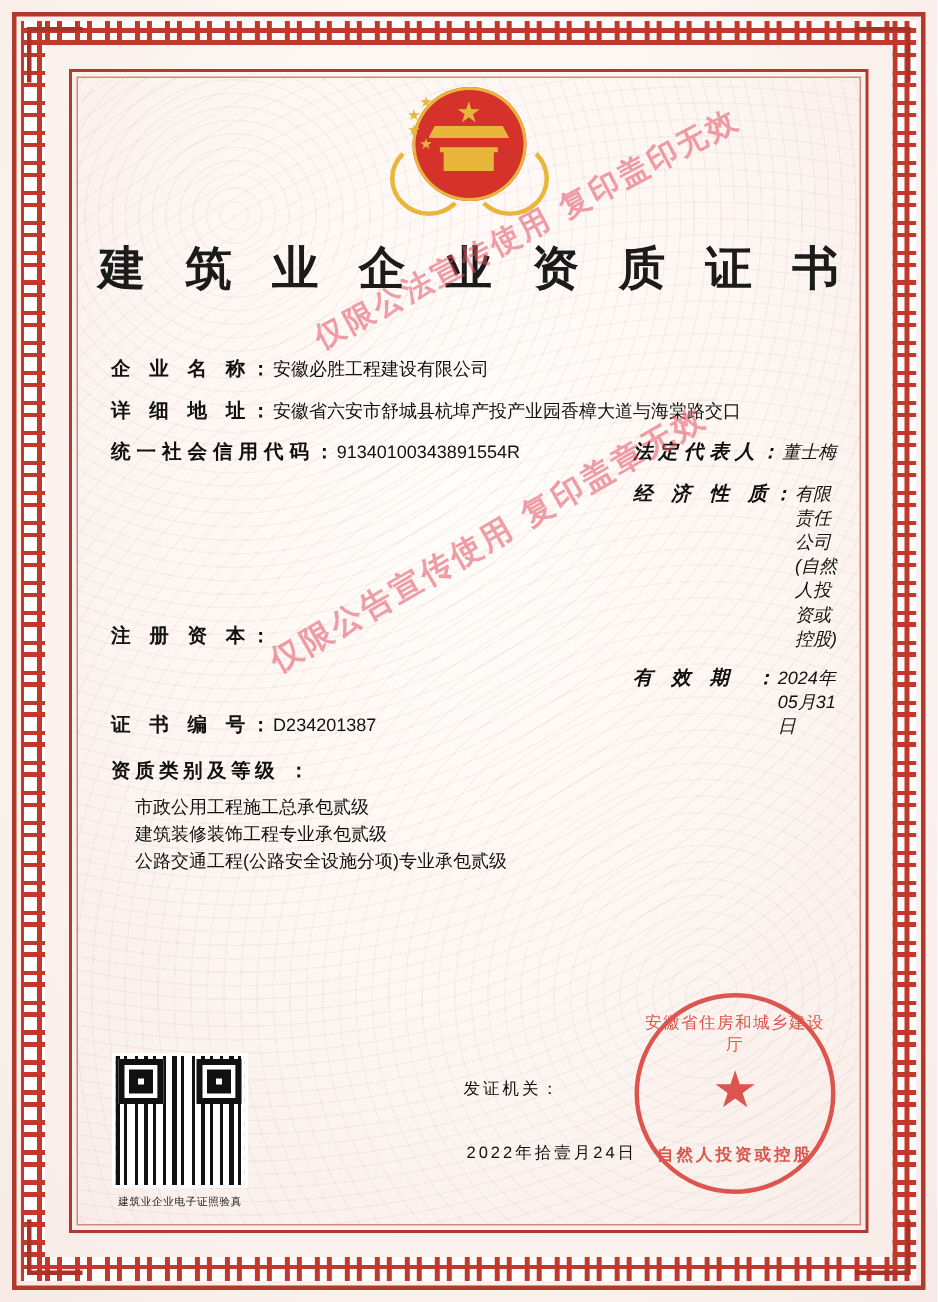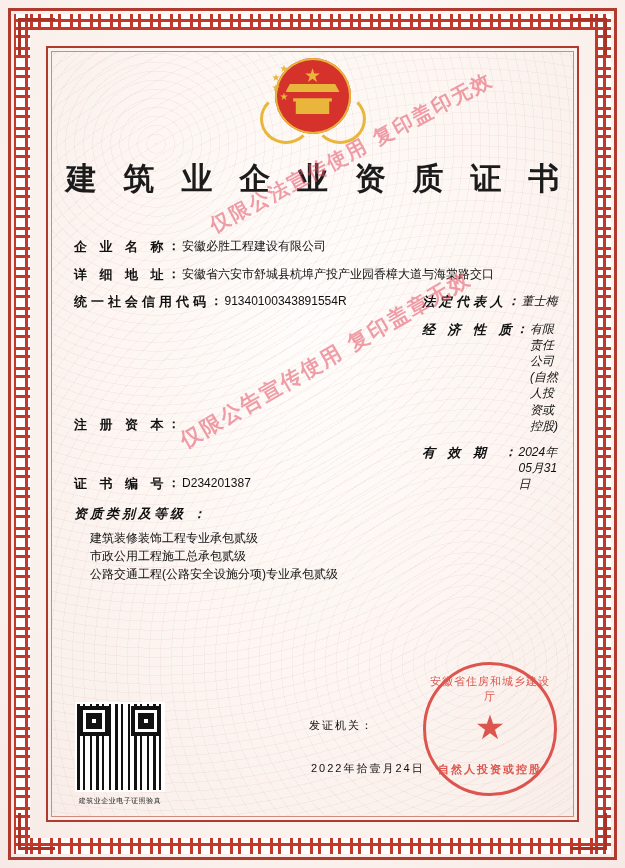--- a/index.html
+++ b/index.html
@@ -191,21 +191,20 @@
     gap: 28px;
   }
   .col-a { display: flex; width: 320px; }
   .col-b { display: flex; flex: 1; font-style: italic; }
   .f-label.md { min-width: 82px; }
   .qual-head {
     font-weight: bold;
     font-size: 13px;
     letter-spacing: 3px;
     margin-top: 12px;
-    font-style: italic;
   }
   .qual-list {
     margin: 6px 0 0 16px;
     font-size: 12px;
     line-height: 1.5;
   }
 
   
   .watermark {
     position: absolute;
@@ -400,22 +399,22 @@
       </div>
       <div class="col-b">
         <span class="f-label md">有 效 期</span>
         <span class="f-colon">：</span>
         <span class="f-value">2024年05月31日</span>
       </div>
     </div>
 
     <div class="qual-head">资质类别及等级 ：</div>
     <div class="qual-list">
+      <div>市政公用工程施工总承包贰级</div>
       <div>建筑装修装饰工程专业承包贰级</div>
-      <div>市政公用工程施工总承包贰级</div>
       <div>公路交通工程(公路安全设施分项)专业承包贰级</div>
     </div>
   </div>
 
   <div class="watermark">仅限公法宣传使用 复印盖印无效</div>
   <div class="watermark w2">仅限公告宣传使用 复印盖章无效</div>
 
   <div class="qr-block">
     <div class="qr"></div>
     <div class="qr-caption">建筑业企业电子证照验真</div>

